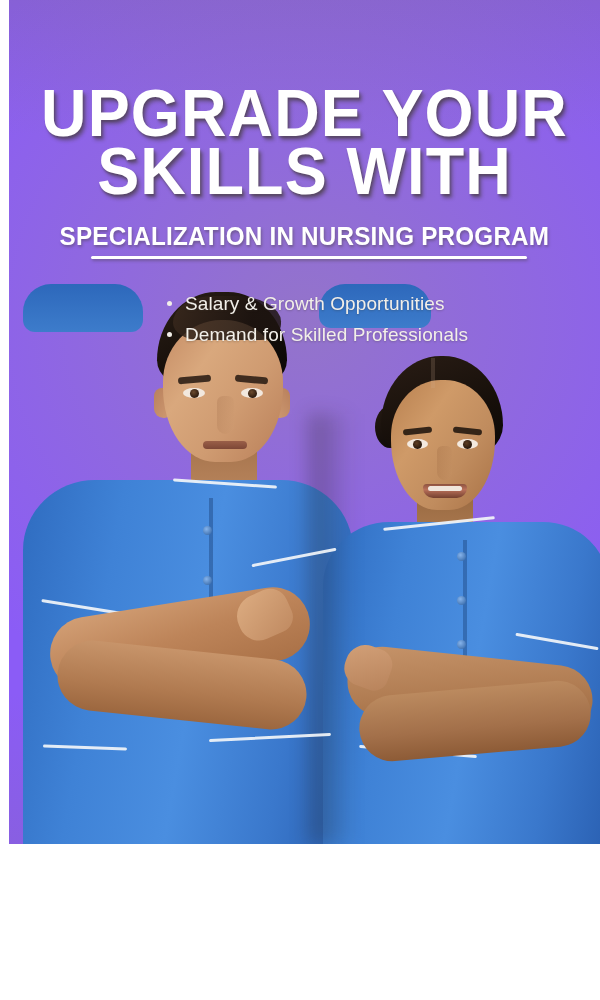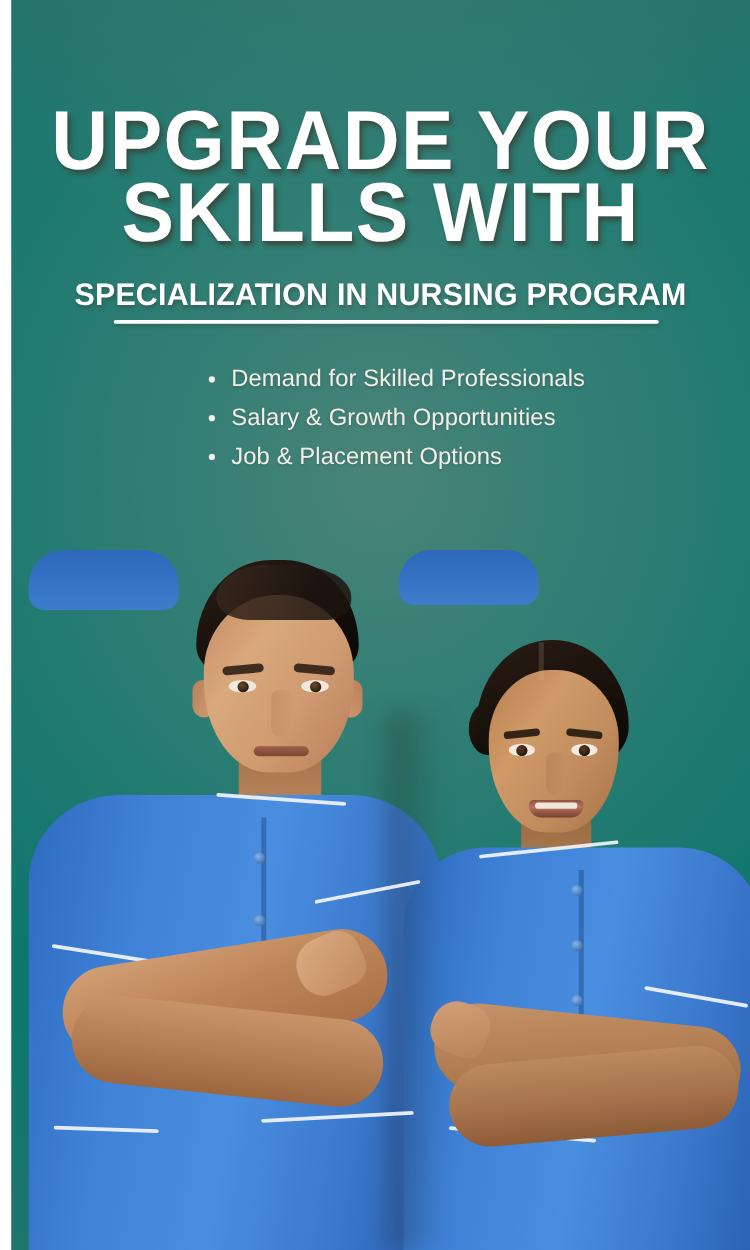--- a/index.html
+++ b/index.html
@@ -19,22 +19,22 @@
     overflow: hidden;
     background: #ffffff;
   }
 
   
   .canvas {
     position: absolute;
     left: 9px;
     top: 0;
     width: 591px;
-    height: 1000px;
-    background: #0f766e;
+    height: 844px;
+    background: #8b5cf6;
     overflow: hidden;
   }
   .canvas-vignette {
     position: absolute;
     inset: 0;
     background:
       radial-gradient(120% 80% at 50% 38%, rgba(160,152,136,0.40) 0%, rgba(145,138,121,0) 62%),
       linear-gradient(180deg, rgba(120,113,99,0.22) 0%, rgba(145,138,121,0) 16%, rgba(145,138,121,0) 82%, rgba(120,113,99,0.14) 100%);
     pointer-events: none;
   }
@@ -479,23 +479,22 @@
       <span class="line line1">UPGRADE YOUR</span>
       <span class="line line2">SKILLS WITH</span>
     </div>
 
     <div class="subtitle-wrap">
       <span class="subtitle">SPECIALIZATION IN NURSING PROGRAM</span>
     </div>
     <div class="subtitle-rule"></div>
 
     <ul class="bullets">
+      <li>Salary &amp; Growth Opportunities</li>
       <li>Demand for Skilled Professionals</li>
-      <li>Salary &amp; Growth Opportunities</li>
-      <li>Job &amp; Placement Options</li>
     </ul>
 
     <div class="photo">
 
       <span class="sr-only">Two nurses in blue uniforms standing with arms crossed</span>
 
       <div class="figure-shadow"></div>
 
       <div class="person man">
         <div class="hair m-hair"></div>

